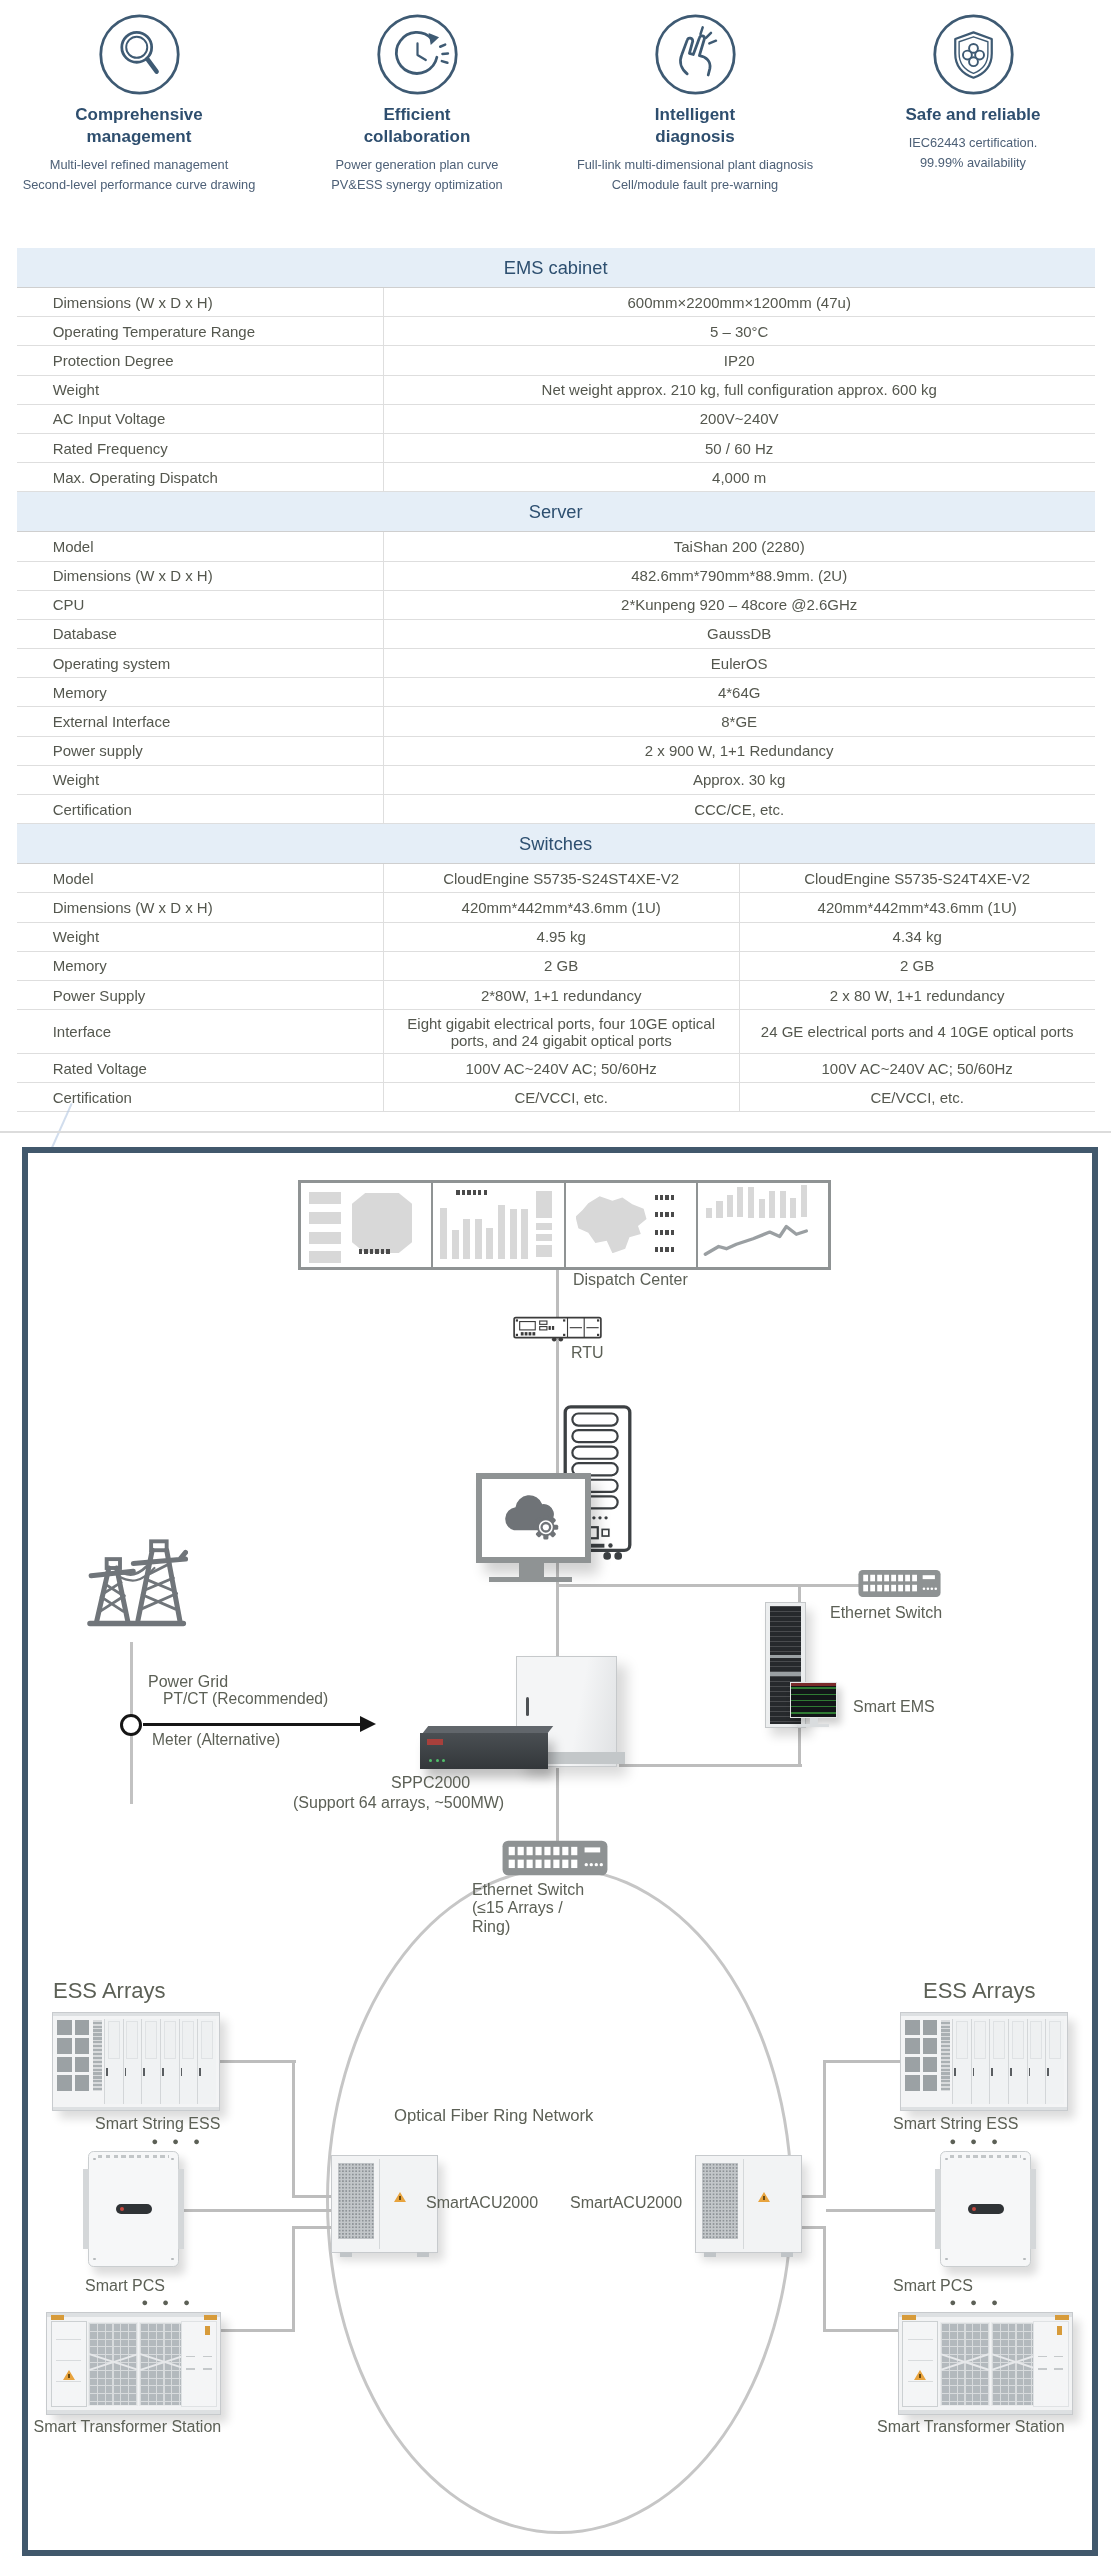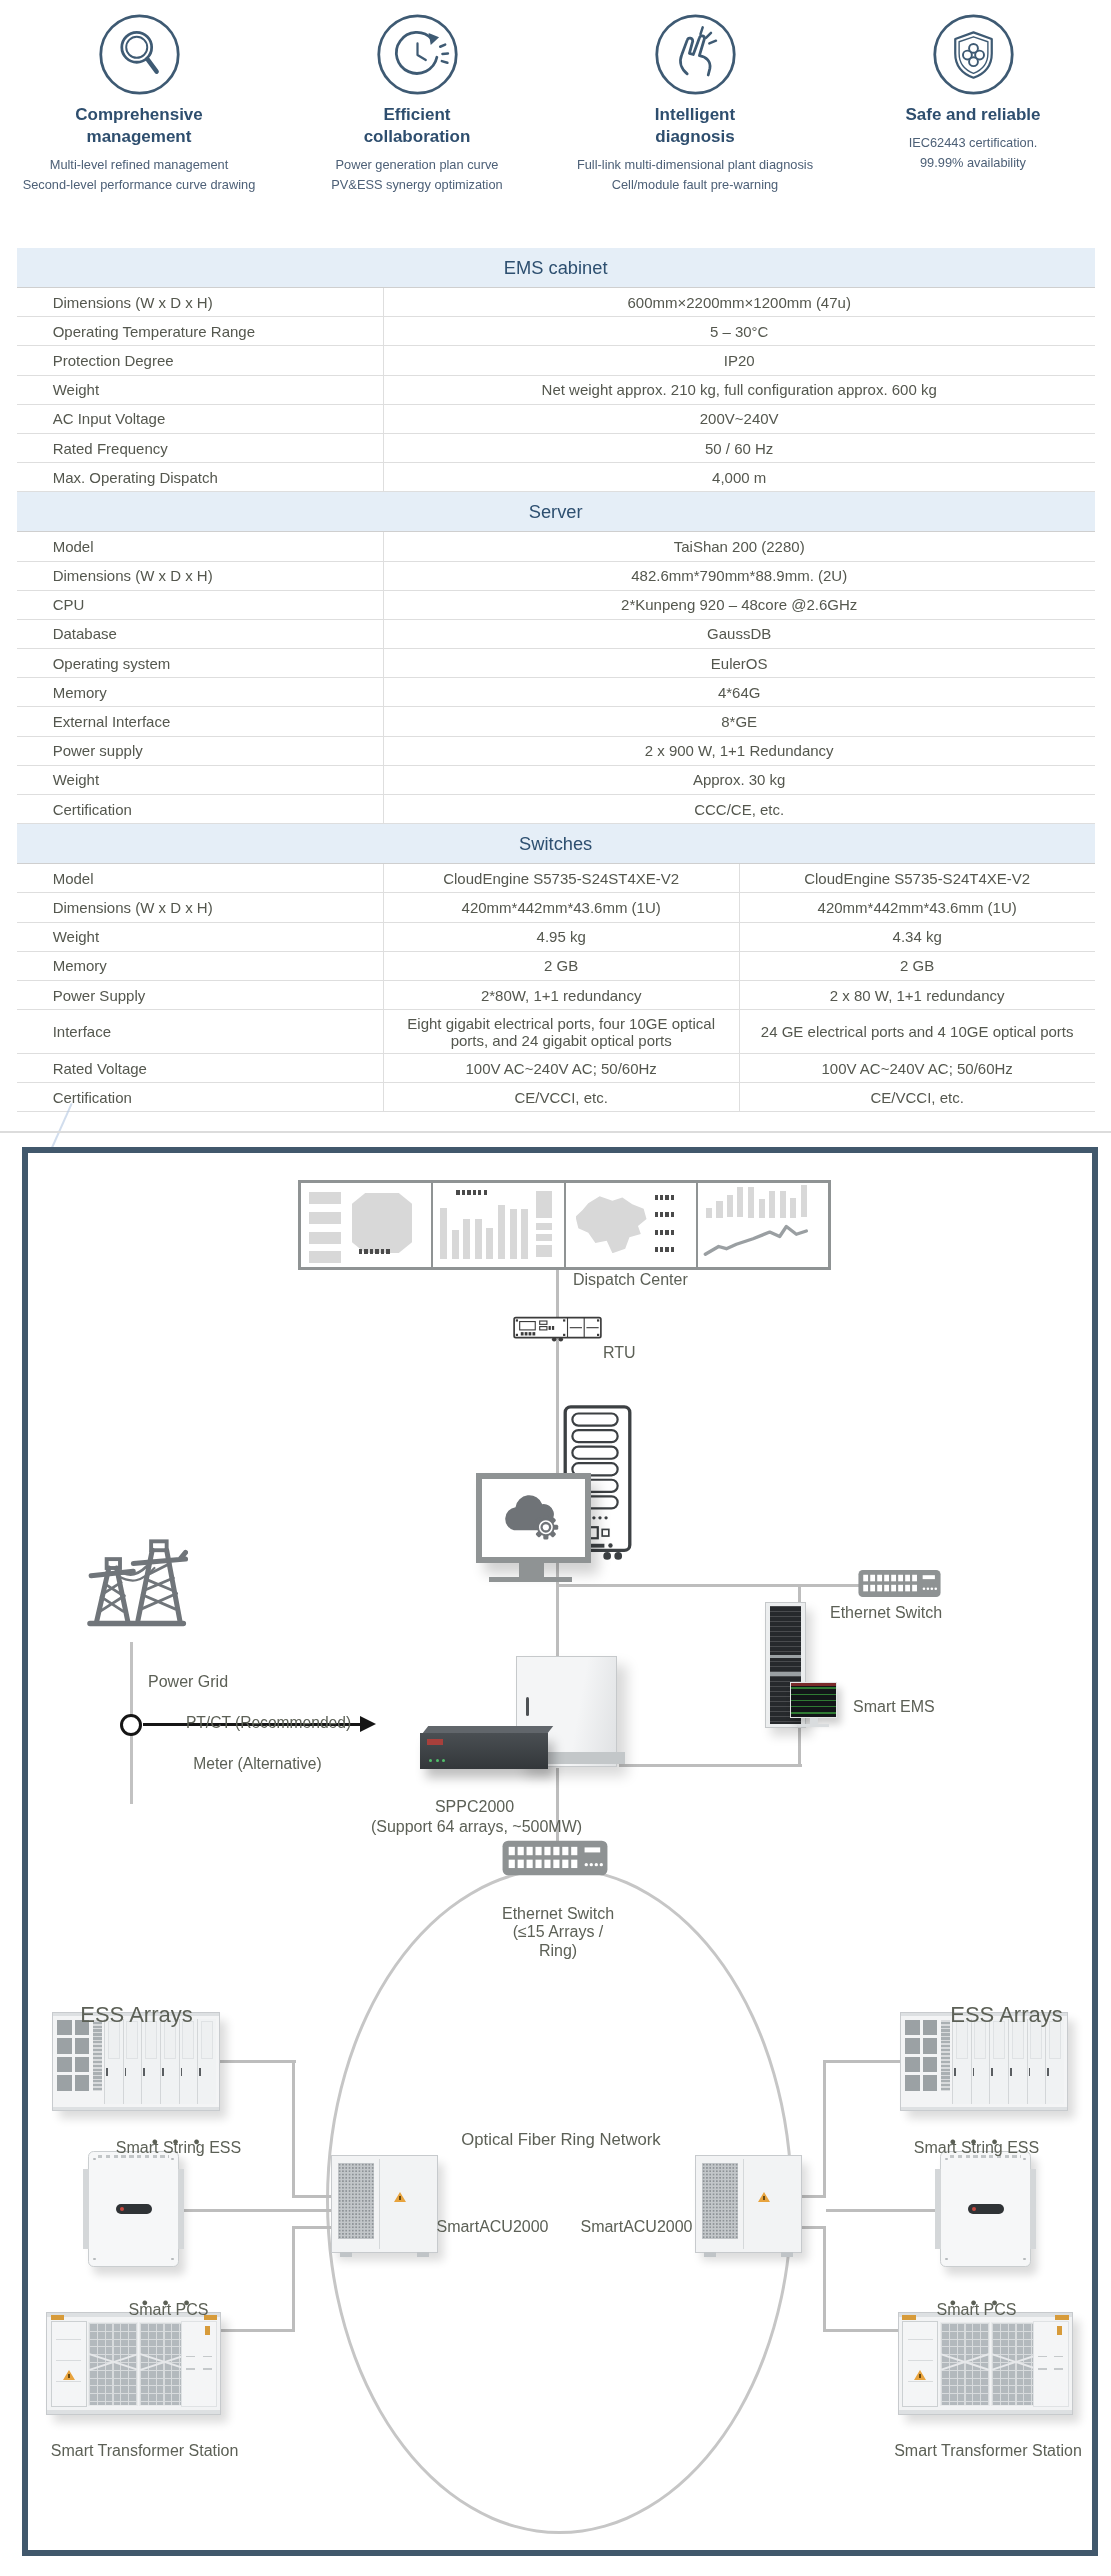--- a/index.html
+++ b/index.html
@@ -22,21 +22,21 @@
   .tval{flex:1;display:flex;align-items:center;justify-content:center;text-align:center;padding:4.4px 16.7px;box-sizing:border-box;}
   .tval + .tval{border-left:1.1px solid #dedede;}
   .sep-line{position:absolute;left:0;top:1131px;width:1112px;height:1.7px;background:#dcdcdc;}
   .swoosh{position:absolute;left:60px;top:1101px;width:1.7px;height:53px;background:#b9cbe4;transform:rotate(24deg);opacity:.65;}
   
   .diagram{position:absolute;left:22px;top:1147px;width:1076px;height:1409px;box-sizing:border-box;
            border:6.7px solid #41586c;background:#fff;}
   .abs{position:absolute;}
   .gline{position:absolute;background:#bdbdbd;z-index:1;}
   .dlabel{position:absolute;z-index:3;font-size:16px;color:#5c6056;line-height:18.3px;}
-  .center{text-align:center;margin-top:24px;}
+  .center{text-align:left;}
   .dots{position:absolute;z-index:3;font-size:11px;color:#5c6056;letter-spacing:5.6px;text-align:center;}
   .heading{font-size:22px;color:#5c6056;}
   
   .wall{position:absolute;left:270px;top:27px;width:527px;height:84px;z-index:2;
         border:3.3px solid #8f9394;display:flex;background:#8f9394;}
   .panel{flex:1;background:#fff;position:relative;overflow:hidden;}
   .panel + .panel{border-left:2.8px solid #8f9394;}
   .ph{position:absolute;background:#d8d8d8;}
   .dashrow{position:absolute;display:flex;gap:2.2px;}
   .dashrow i{display:block;width:4.4px;height:5.6px;background:#4a4a4a;}
@@ -442,21 +442,21 @@
         <rect x="5" y="6" width="4" height="4"></rect>
           <rect x="5" y="32" width="4" height="4"></rect>
           <rect x="90" y="6" width="4" height="4"></rect>
           <rect x="90" y="32" width="4" height="4"></rect>
         <rect x="151" y="6" width="4" height="4"></rect>
           <rect x="151" y="32" width="4" height="4"></rect>
         <circle cx="74" cy="42" r="4"></circle>
           <circle cx="86" cy="42" r="4"></circle>
       </g>
     </svg>
-    <div class="dlabel" style="left:543px;top:191px;margin-left:32px;">RTU</div>
+    <div class="dlabel" style="left:543px;top:191px;">RTU</div>
 
     <svg class="abs" style="left:535px;top:251px;z-index:2;" width="69" height="157" viewBox="0 0 125 282">
       <rect x="4" y="4" width="117" height="260" rx="10" fill="#fff" stroke="#3c4043" stroke-width="6"></rect>
       <g fill="none" stroke="#3c4043" stroke-width="4">
         <rect x="17" y="16" width="82" height="22" rx="11"></rect>
           <rect x="17" y="46" width="82" height="22" rx="11"></rect>
         <rect x="17" y="76" width="82" height="22" rx="11"></rect>
           <rect x="17" y="106" width="82" height="22" rx="11"></rect>
         <rect x="17" y="136" width="82" height="22" rx="11"></rect>
           <rect x="17" y="166" width="82" height="22" rx="11"></rect>

